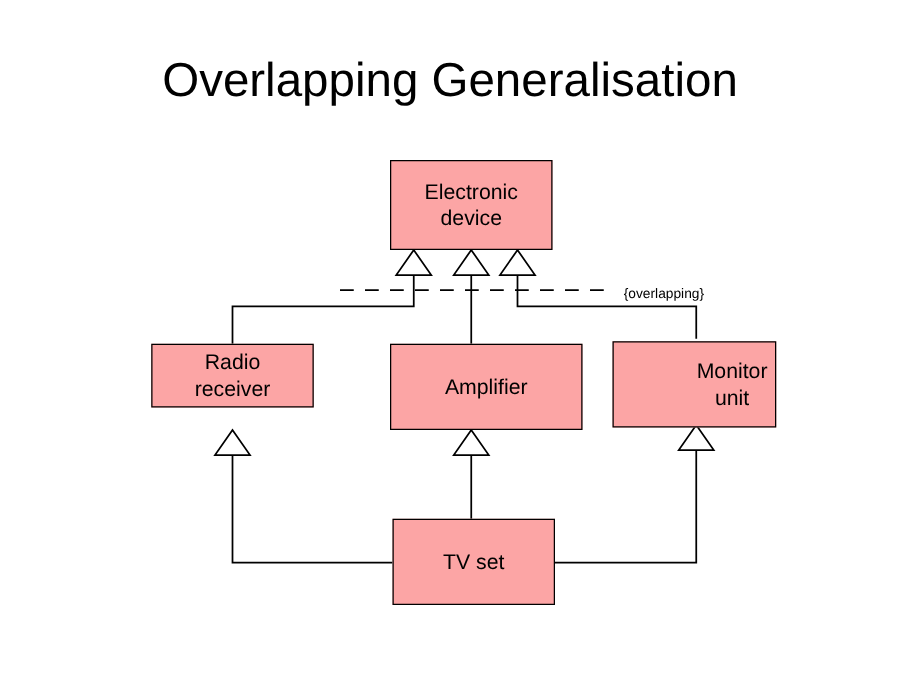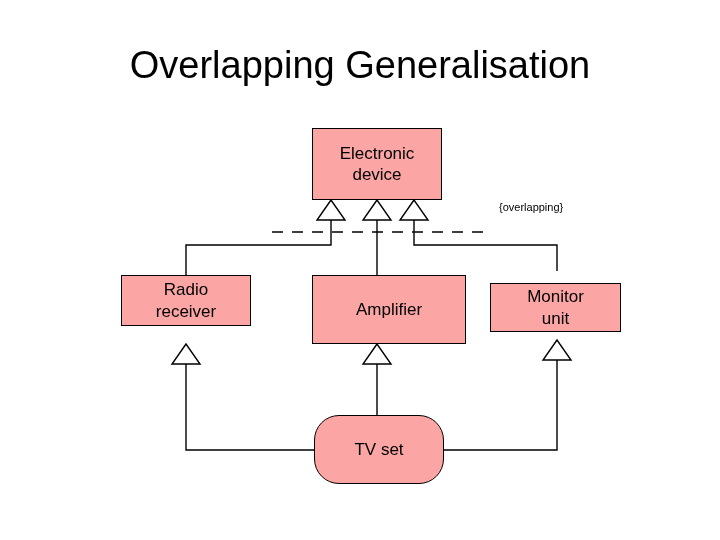--- a/index.html
+++ b/index.html
@@ -60,35 +60,35 @@
     height: 51px;
   }
   #cls-amplifier {
     left: 312px;
     top: 275px;
     width: 154px;
     height: 69px;
   }
   #cls-monitor-unit {
     left: 490px;
-    top: 283px;
+    top: 273px;
     width: 131px;
-    height: 49px;
+    height: 69px;
+    justify-content: flex-end;
   }
   #cls-tv-set {
     left: 314px;
     top: 415px;
     width: 130px;
     height: 69px;
-    border-radius: 25px;
   }
   #constraint-overlapping {
     position: absolute;
     left: 499px;
-    top: 202px;
+    top: 230px;
     font-size: 11px;
     line-height: 1;
     color: #000000;
     white-space: nowrap;
     z-index: 4;
   }
   #diagram-svg {
     position: absolute;
     left: 0;
     top: 0;

